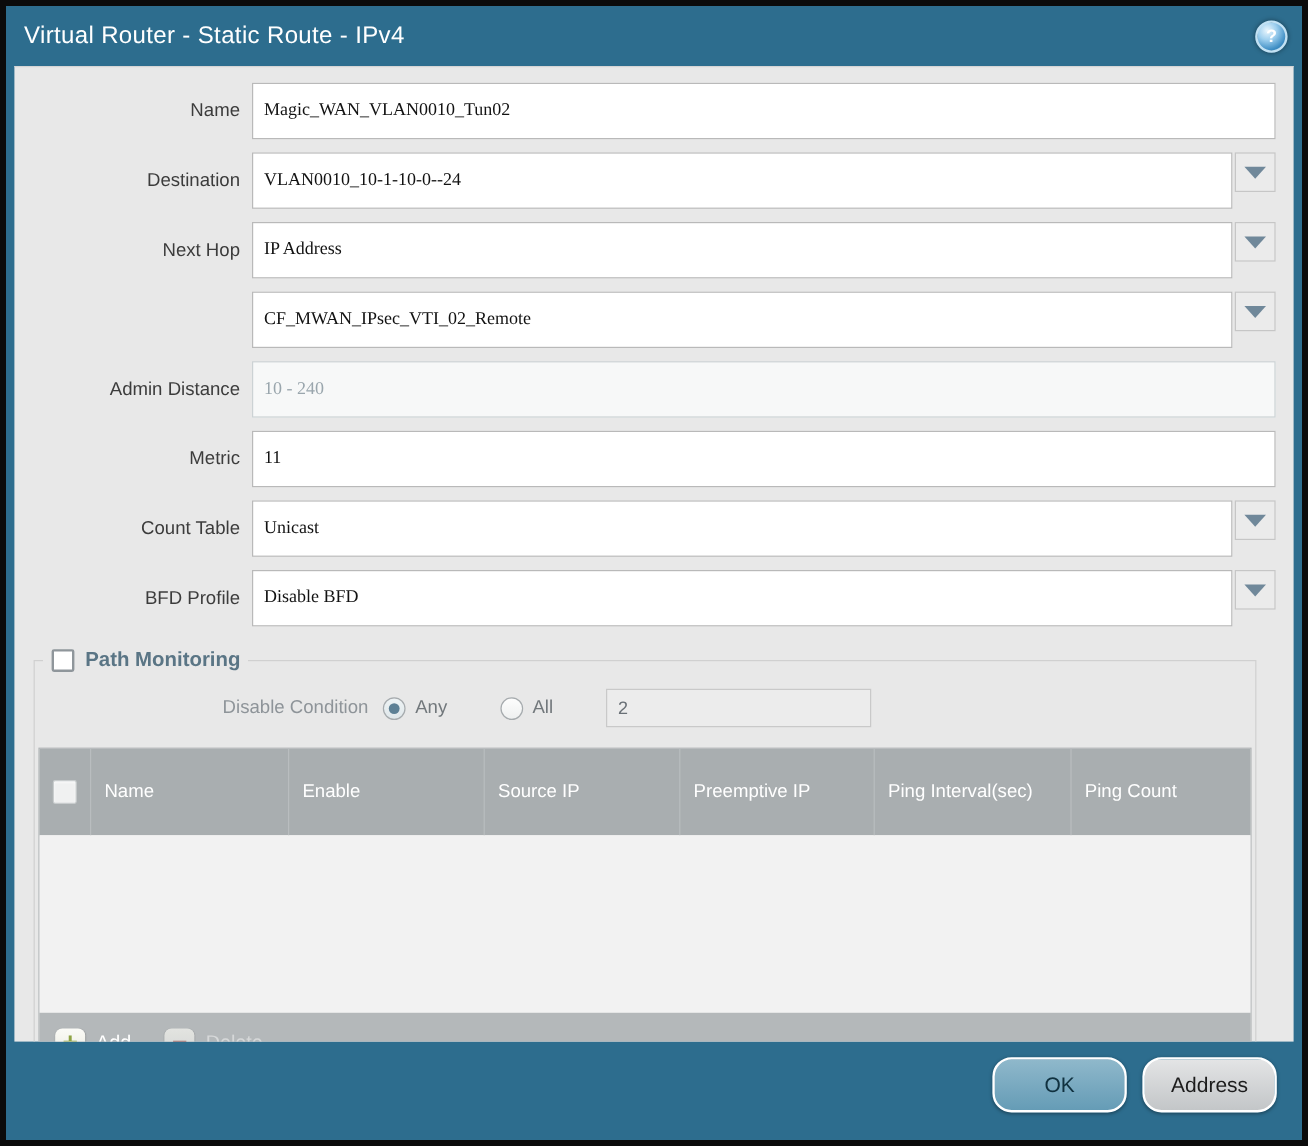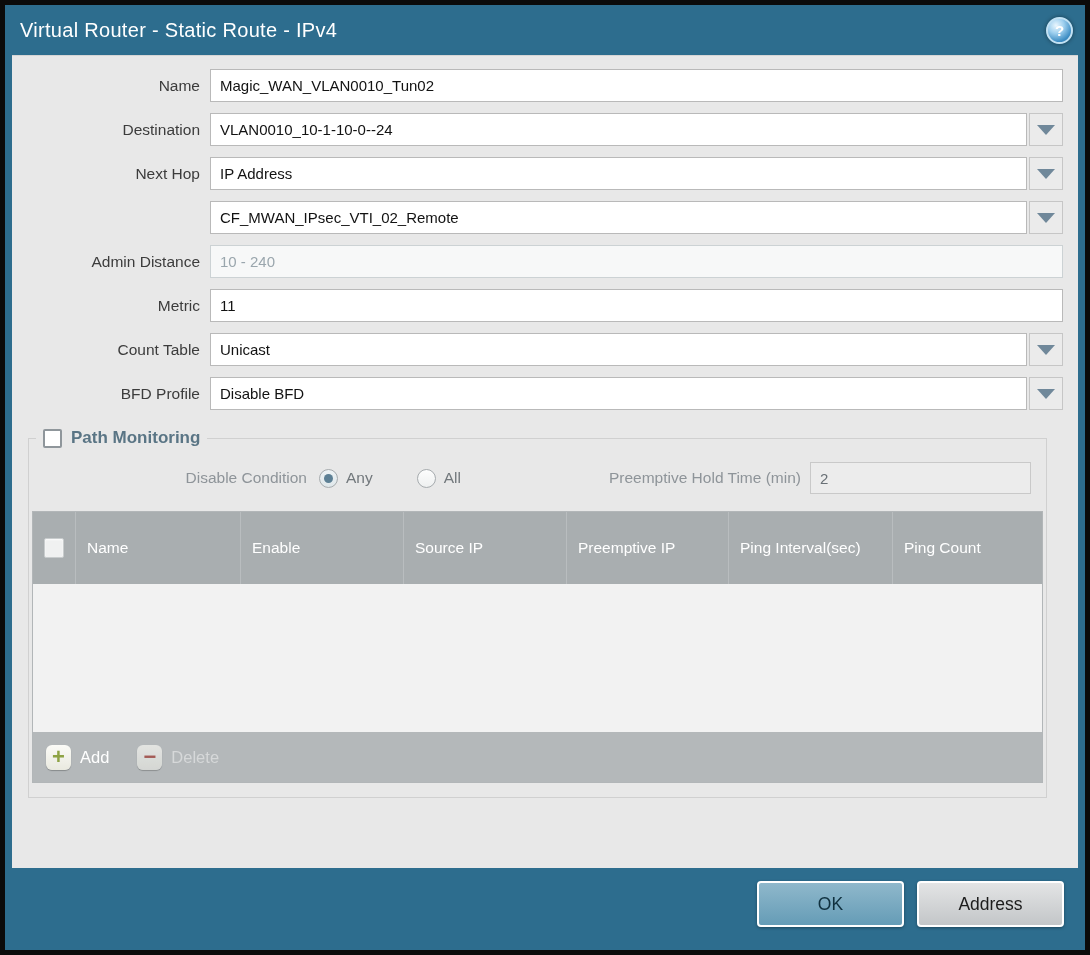--- a/index.html
+++ b/index.html
@@ -42,23 +42,23 @@
     overflow: hidden;
   }
   
   .form-row { display: flex; align-items: center; margin-bottom: 11px; }
   .form-label {
     flex: 0 0 198px; text-align: right; padding-right: 10px;
     font-size: 15.5px; color: #3c3c3c;
   }
   .form-field { flex: 1; display: flex; }
   input.text-input {
-    flex: 1; height: 33px; border: 1px solid #b9b9b9;
+    flex: 1; height: 47px; border: 1px solid #b9b9b9;
     padding: 0 9px; font-size: 15px; color: #121212; background: #ffffff;
-    font-family: Liberation Sans, sans-serif; outline: none;
+    font-family: Liberation Serif, serif; outline: none;
   }
   input.text-input.soft {
     background: #f7f8f8; border-color: #ccd2d4;
   }
   input.text-input.soft::placeholder { color: #9aa6ad; opacity: 1; }
   input.text-input::placeholder { color: #9aa6ad; opacity: 1; }
   .dd-btn {
     flex: 0 0 34px; margin-left: 2px; height: 33px;
     border: 1px solid #c6c6c6; background: #ebebeb;
     display: flex; align-items: center; justify-content: center;
@@ -150,21 +150,21 @@
     background: linear-gradient(#e8e9e6, #d8dad6);
     color: #a3524c; opacity: 0.9;
   }
   
   .footer {
     flex: 0 0 82px;
     display: flex; align-items: flex-start; justify-content: flex-end;
     gap: 13px; padding: 13px 21px 0 0;
   }
   .btn {
-    width: 147px; height: 46px; border-radius: 4px;
+    width: 112px; height: 46px; border-radius: 16px;
     border: 2px solid #ffffff;
     font-size: 17.5px; font-family: "Liberation Sans", sans-serif;
     cursor: pointer; box-shadow: 0 1px 3px rgba(0,0,0,0.35); text-align: center;
   }
   .btn-ok { background: linear-gradient(#8fb8cb, #659cb6); color: #10313f; }
   .btn-cancel { background: linear-gradient(#e3e4e5, #c3c6c8); color: #1c1c1c; }
 </style>
 </head>
 <body>
 
@@ -254,21 +254,20 @@
         <span class="checkbox"></span>
         <span class="pm-title">Path Monitoring</span>
       </legend>
 
       <div class="fc-row">
         <span class="fc-label">Disable Condition</span>
         <span class="radio selected"></span>
         <span class="radio-label">Any</span>
         <span class="radio"></span>
         <span class="radio-label">All</span>
-        <span class="ph-label">Preemptive Hold Time (min)</span>
         <input class="ph-input" type="text" value="2" style="">
       </div>
 
       <div class="pm-table">
         <div class="pm-thead">
           <div class="pm-th first">
             <span class="checkbox header-cb"></span>
           </div>
           <div class="pm-th c-name">Name</div>
           <div class="pm-th c-enable">Enable</div>

